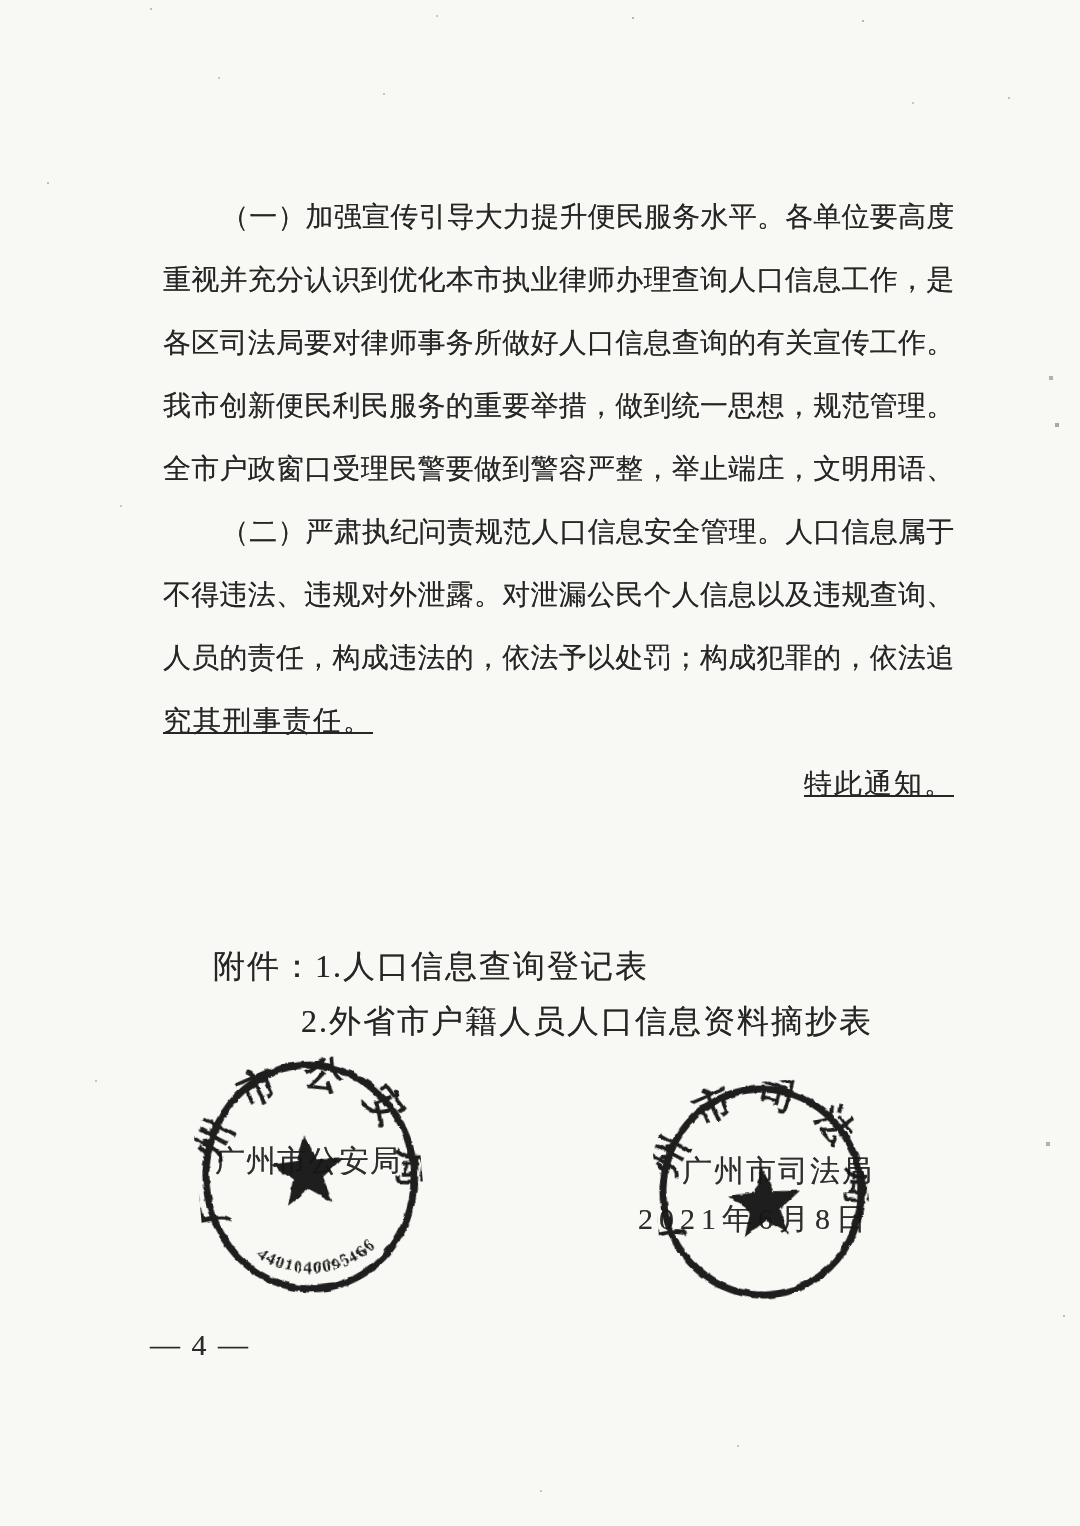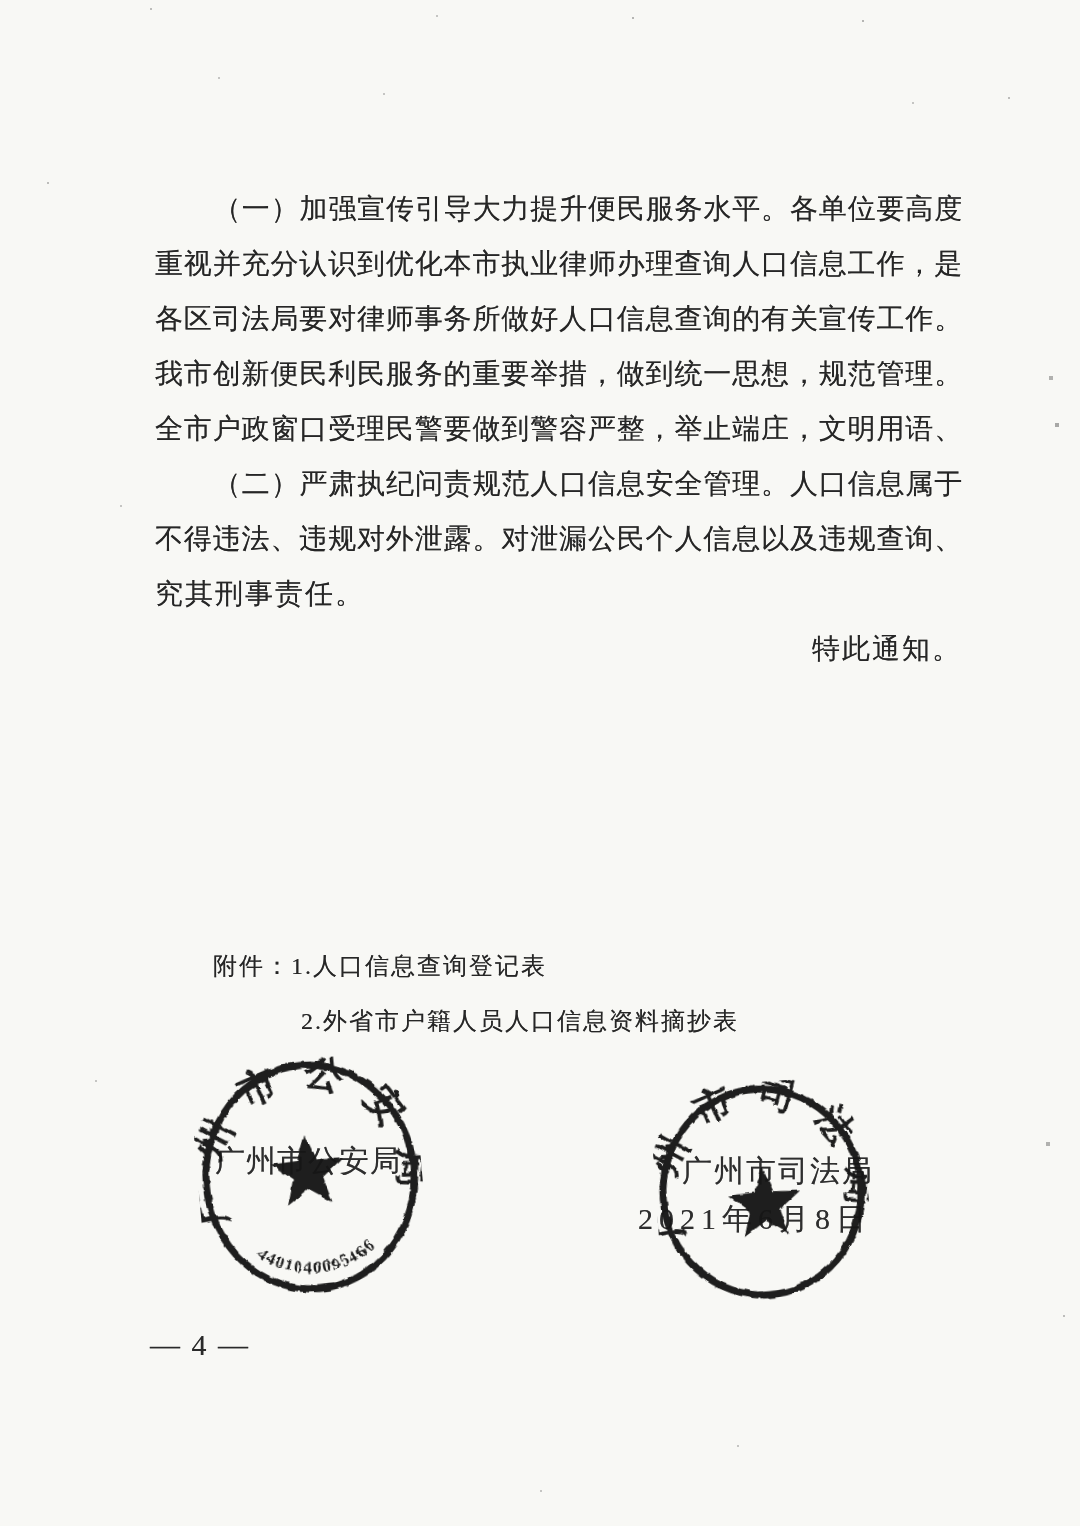--- a/index.html
+++ b/index.html
@@ -30,37 +30,37 @@
       1047px 1143px 0 1px rgba(70,70,70,.4),
       1063px 1315px 0 0 rgba(80,80,80,.35),
       737px 1445px 0 0 rgba(80,80,80,.3),
       540px 1490px 0 0 rgba(80,80,80,.3),
       95px 1080px 0 0 rgba(80,80,80,.3);
   }
   .bodytext{
     position:absolute;left:155px;top:181px;width:807px;
   }
   .bodytext p{
-    margin:0;height:55px;line-height:55px;
+    margin:8px;height:55px;line-height:55px;
     font-size:28px;
     text-shadow:0 0 .4px rgba(20,20,20,.55);
     overflow:hidden;
   }
   .bodytext p.fill{
     text-align:justify;
     text-align-last:justify;
     letter-spacing:-.2px;
   }
-  .bodytext p.short{letter-spacing:2px;}
+  .bodytext p.short{letter-spacing:2px;text-decoration:underline;}
   .bodytext p.indent{text-indent:58px;text-align:right;}
   .attachments{
     position:absolute;left:155px;top:939px;width:807px;
   }
   .attachments p{
-    margin:0;height:55px;line-height:55px;font-size:24px;
+    margin:0;height:55px;line-height:55px;font-size:32px;
     letter-spacing:2px;
     text-shadow:0 0 .4px rgba(20,20,20,.55);
   }
   .attachments p.first{padding-left:58px;}
   .attachments p.second{padding-left:146px;}
   .sig{
     position:absolute;line-height:1;font-size:30px;color:#2e2e2e;
     text-shadow:0 0 .4px rgba(20,20,20,.5);
     white-space:nowrap;
   }
@@ -92,20 +92,21 @@
   <div class="specks"></div>
 
   <main class="bodytext">
     <p class="fill indent">（一）加强宣传引导大力提升便民服务水平。各单位要高度</p>
     <p class="fill">重视并充分认识到优化本市执业律师办理查询人口信息工作，是</p>
     <p class="fill">各区司法局要对律师事务所做好人口信息查询的有关宣传工作。</p>
     <p class="fill">我市创新便民利民服务的重要举措，做到统一思想，规范管理。</p>
     <p class="fill">全市户政窗口受理民警要做到警容严整，举止端庄，文明用语、</p>
     <p class="fill indent">（二）严肃执纪问责规范人口信息安全管理。人口信息属于</p>
     <p class="fill">不得违法、违规对外泄露。对泄漏公民个人信息以及违规查询、</p>
+    <p class="fill">人员的责任，构成违法的，依法予以处罚；构成犯罪的，依法追</p>
     <p class="short">究其刑事责任。</p>
     <p class="short indent">特此通知。</p>
   </main>
 
   <div class="attachments">
     <p class="first"><span>附件：</span><span>1.人口信息查询登记表</span></p>
     <p class="second"><span>2.外省市户籍人员人口信息资料摘抄表</span></p>
   </div>
 
   <div class="sig sig-left">广州市公安局</div>

